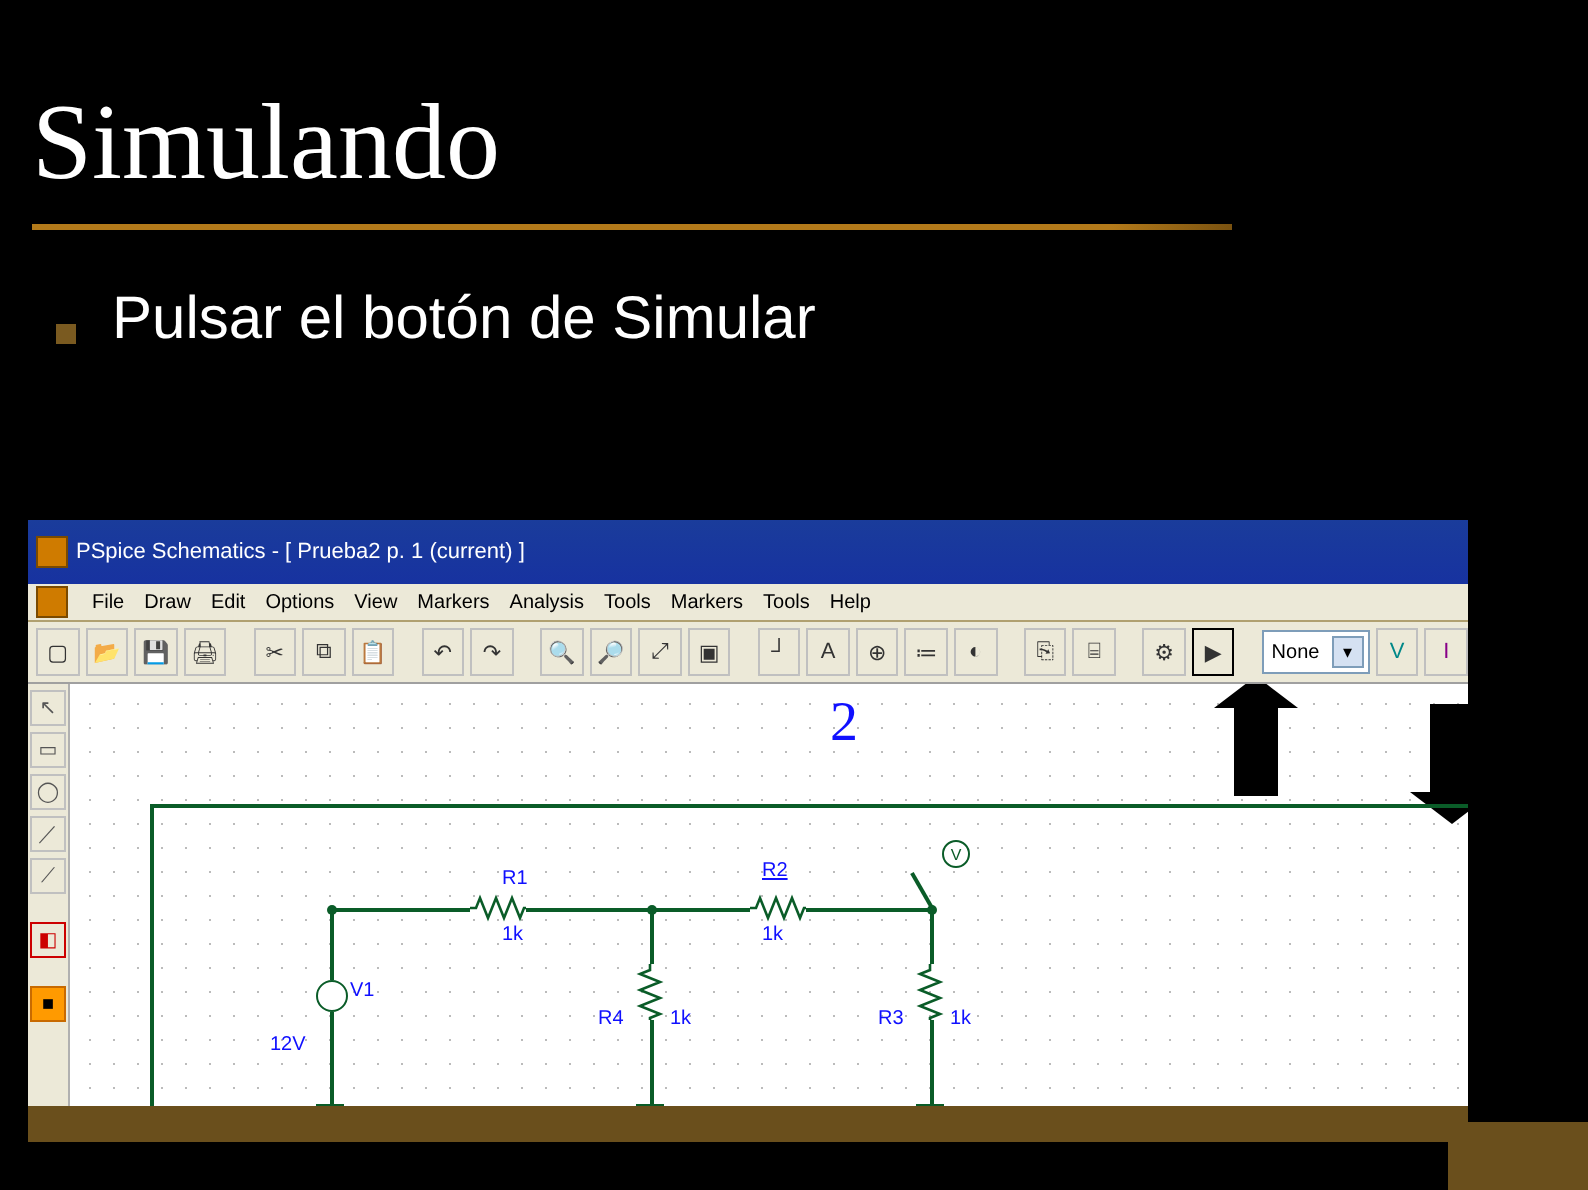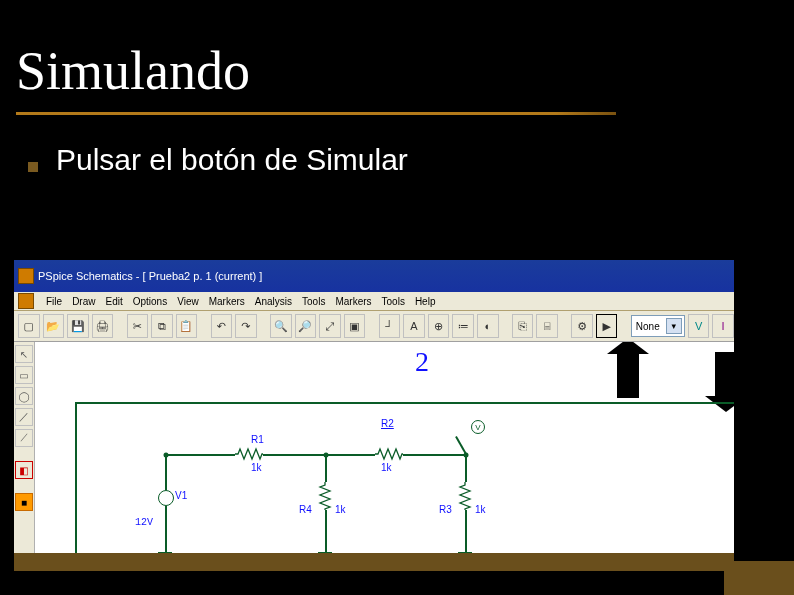--- a/index.html
+++ b/index.html
@@ -377,21 +377,21 @@
         <div class="arrow up"></div>
         <div class="arrow down"></div>
 
         <div class="wire" style="left:40px; top:60px; width:660px; height:1.5px;"></div>
         <div class="wire" style="left:40px; top:60px; width:1.5px; height:170px;"></div>
 
         <div class="wire" style="left:130px; top:112px; width:1.5px; height:36px;"></div>
         <div class="vsrc-circ" style="left:123px; top:148px;"></div>
         <div class="wire" style="left:130px; top:164px; width:1.5px; height:36px;"></div>
         <div class="clabel" style="left:140px; top:148px;">V1</div>
-        <div class="clabel" style="left:100px; top:175px;font-family:Liberation Mono, monospace;">12V</div>
+        <div class="clabel" style="left:100px; top:175px;">12V</div>
 
         <div class="wire" style="left:130px; top:200px; width:1.5px; height:10px;"></div>
         <div class="gnd" style="left:123px; top:210px;">
             <div class="g1"></div>
             <div class="g2"></div>
             <div class="g3"></div>
           </div>
 
         <div class="node" style="left:131px; top:113px;"></div>
         <div class="wire" style="left:130px; top:112px; width:70px; height:1.5px;"></div>
@@ -406,21 +406,21 @@
 
         <div class="wire" style="left:228px; top:112px; width:62px; height:1.5px;"></div>
         <div class="node" style="left:291px; top:113px;"></div>
 
         <div class="wire" style="left:290px; top:112px; width:50px; height:1.5px;"></div>
         <div class="reszig" style="left:340px; top:107px;">
           <svg viewBox="0 0 28 10">
               <path d="M0 5 L3 5 L5 0 L9 10 L13 0 L17 10 L21 0 L25 10 L27 5 L28 5"></path>
             </svg>
         </div>
-        <div class="clabel" style="left:346px; top:76px;text-decoration:underline;">R2</div>
+        <div class="clabel" style="left:346px; top:88px;text-decoration:underline;">R2</div>
         <div class="clabel" style="left:346px; top:120px;">1k</div>
 
         <div class="wire" style="left:368px; top:112px; width:62px; height:1.5px;"></div>
         <div class="node" style="left:431px; top:113px;"></div>
 
         <div class="wire" style="left:430px; top:92px; width:1.5px; height:20px; transform-origin: bottom; transform: rotate(-30deg);"></div>
         <div class="probe-circ" style="left:436px; top:78px;">
           <span>V</span>
         </div>
 

